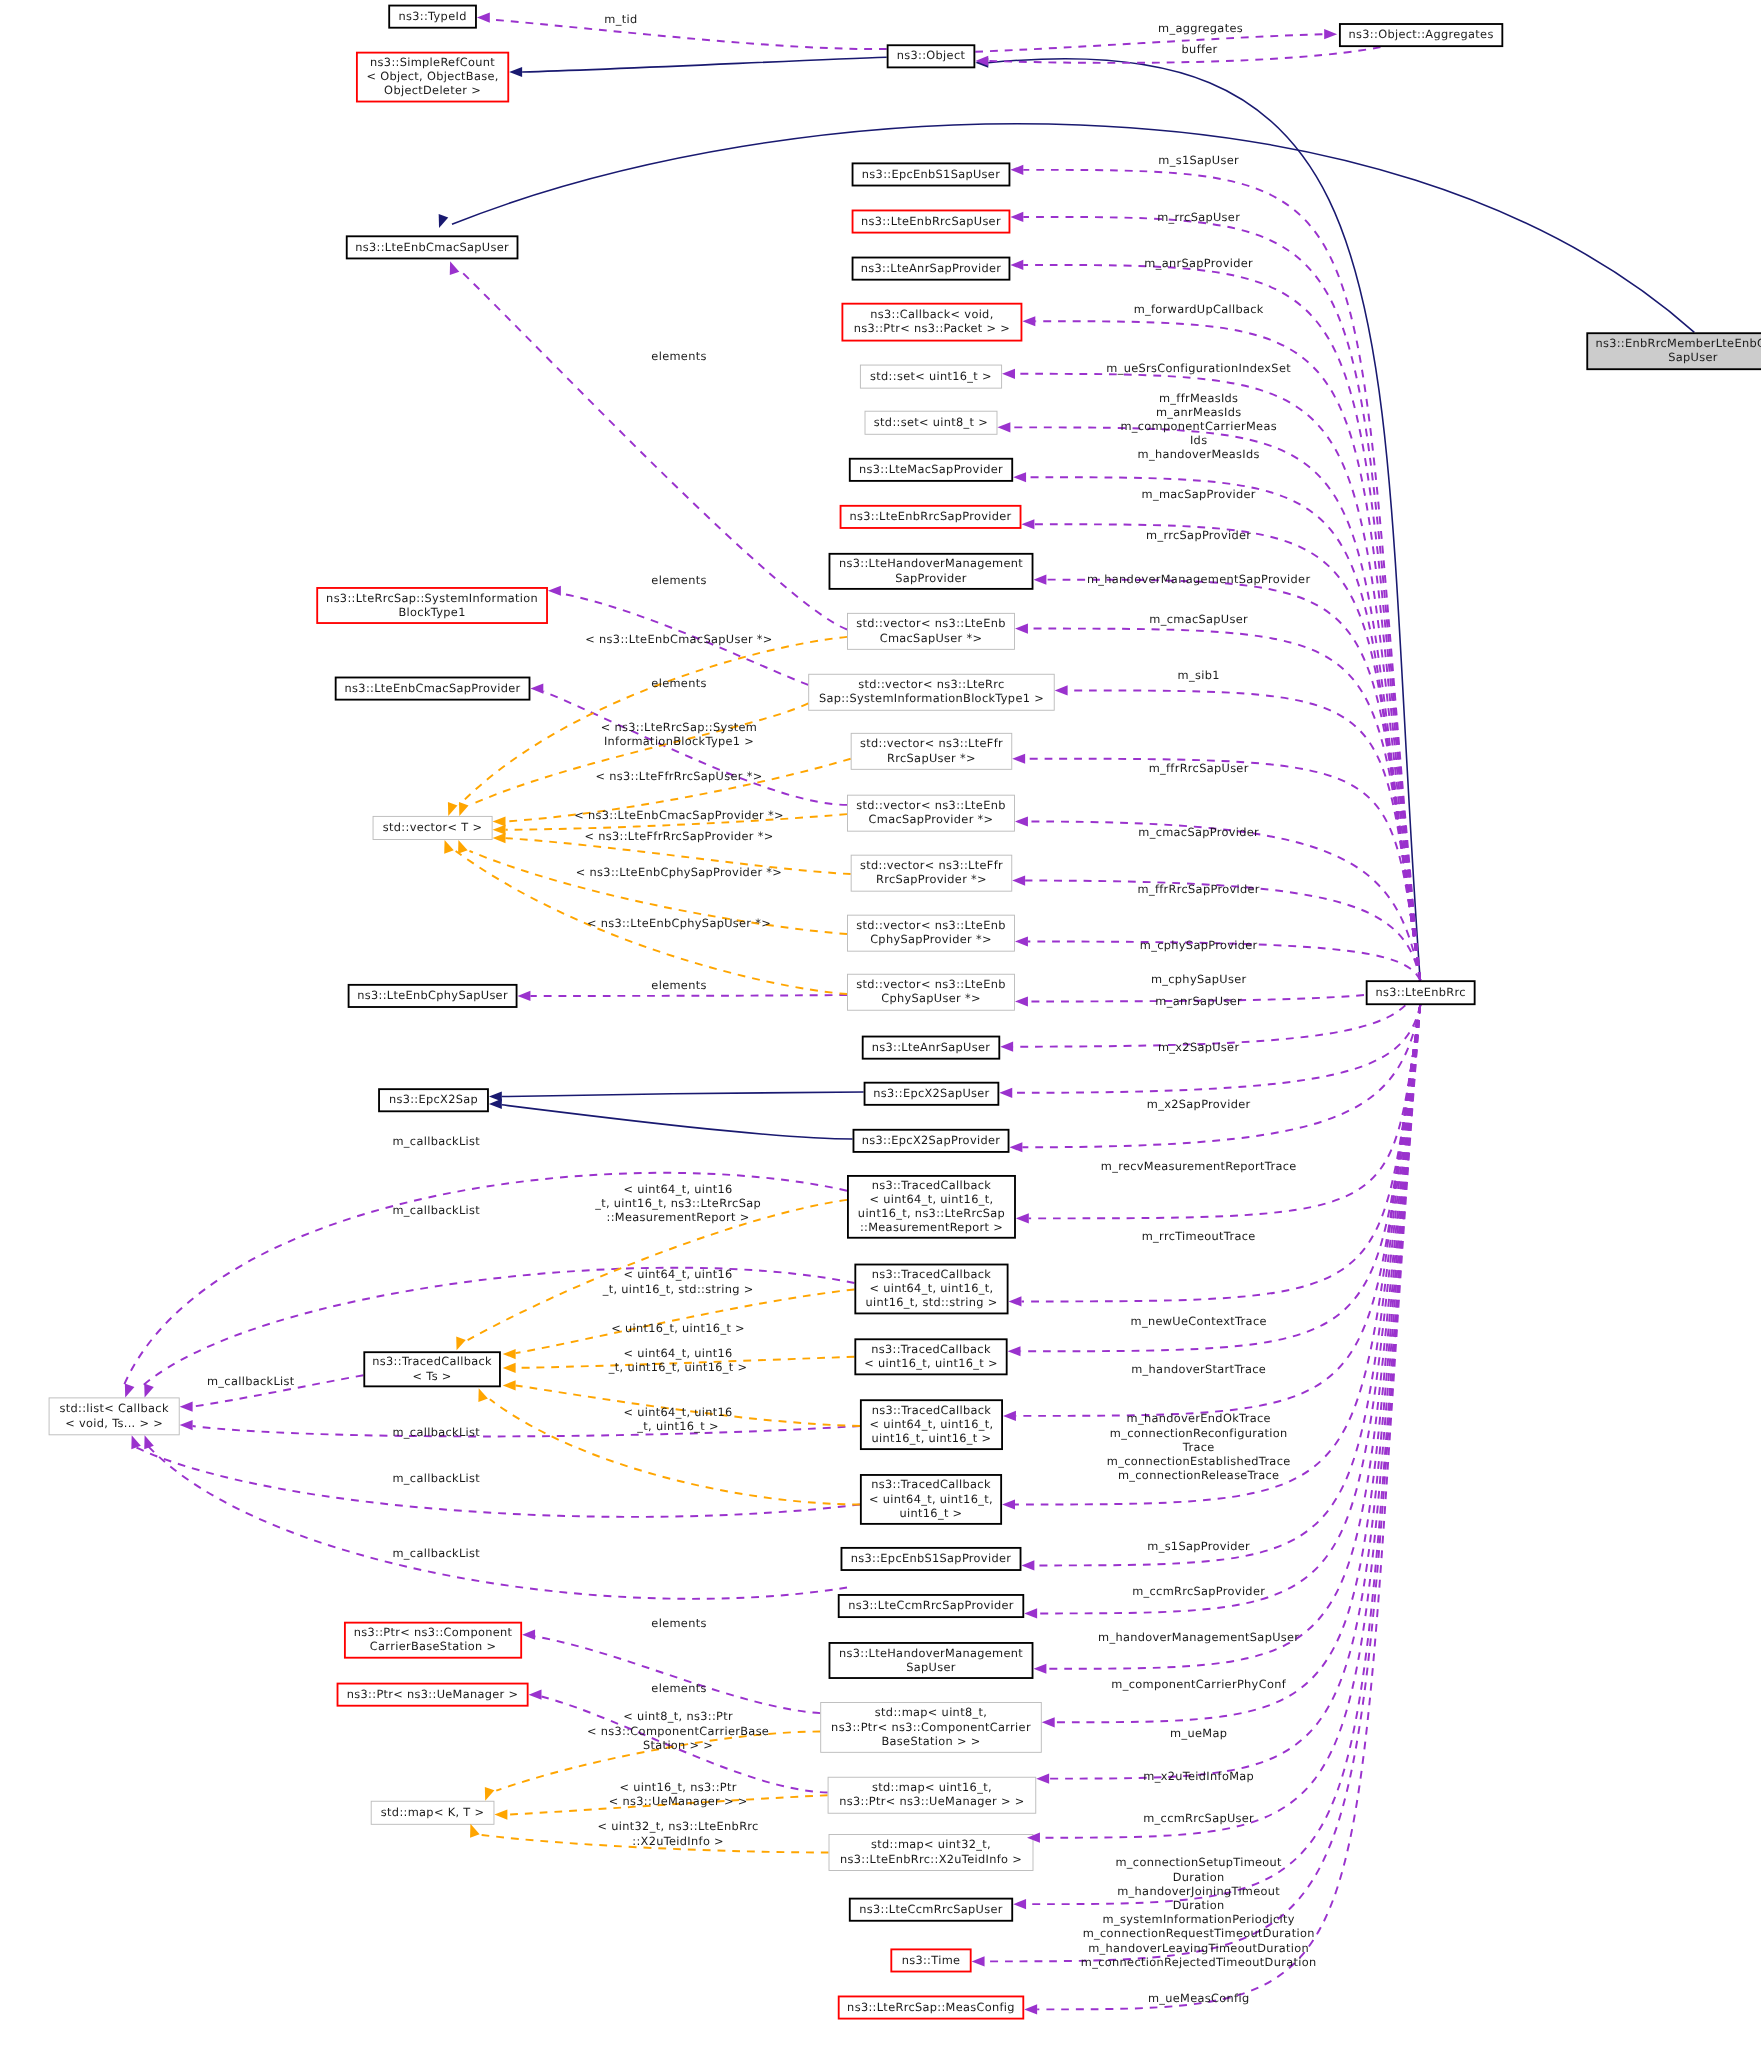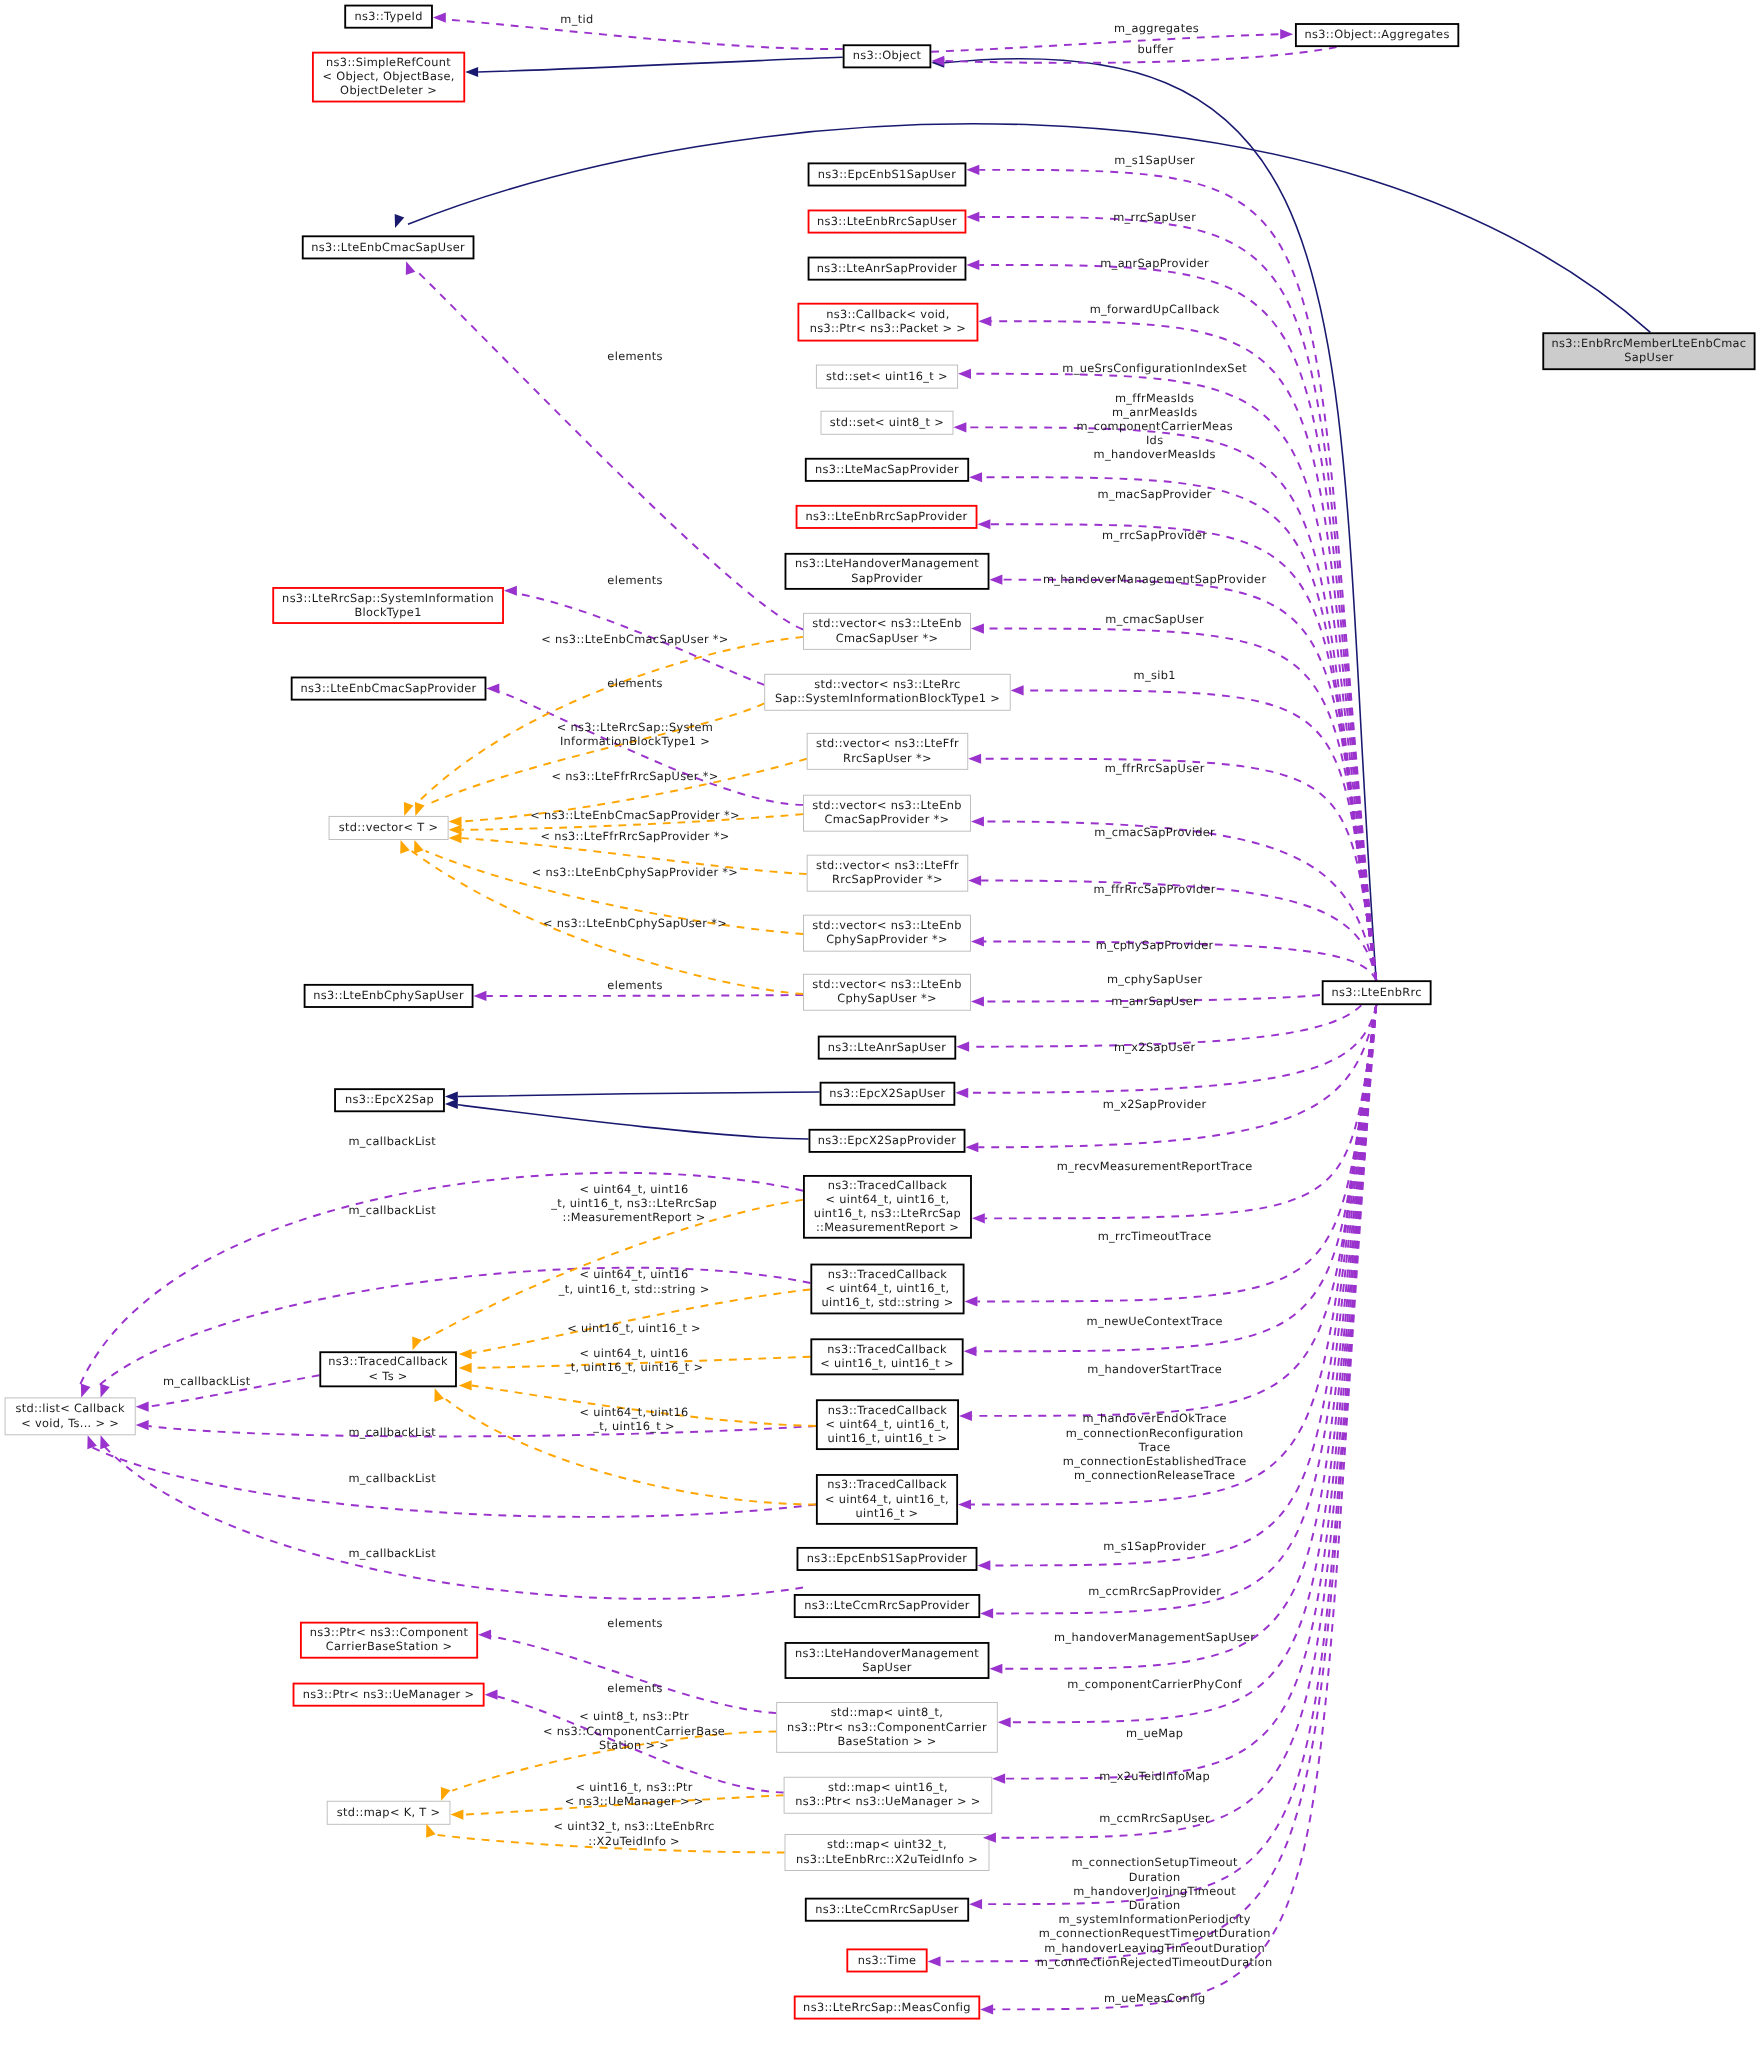--- a/index.html
+++ b/index.html
@@ -1,17 +1,17 @@
 <!DOCTYPE html>
 <html style="font-size:14.8px"><head>
 <meta charset="utf-8">
 <style>
   html,body{margin:0;padding:0;background:#ffffff;}
   body{width:1762px;height:2062px;overflow:hidden;}
-  #diagram{position:relative;width:1458px;height:2062px;}
+  #diagram{position:relative;width:1458px;height:2062px;margin-left:44px;}
   svg{display:block;}
   text{-webkit-font-smoothing:antialiased;text-rendering:geometricPrecision;font-family:"DejaVu Sans","Liberation Sans",sans-serif;font-size:12.3px;letter-spacing:0.35px;fill:#1a1a1a;text-anchor:middle;}
   .edge{fill:none;stroke-width:2.1;}
   .pe{stroke:#9a32cd;stroke-dasharray:8.5,7.5;}
   .oe{stroke:#ffa500;stroke-dasharray:8.5,7.5;}
   .ie{stroke:#191970;stroke-width:1.7;fill:none;}
   .ahp{fill:#9a32cd;stroke:none;}
   .aho{fill:#ffa500;stroke:none;}
   .ahi{fill:#191970;stroke:none;}
 </style>

